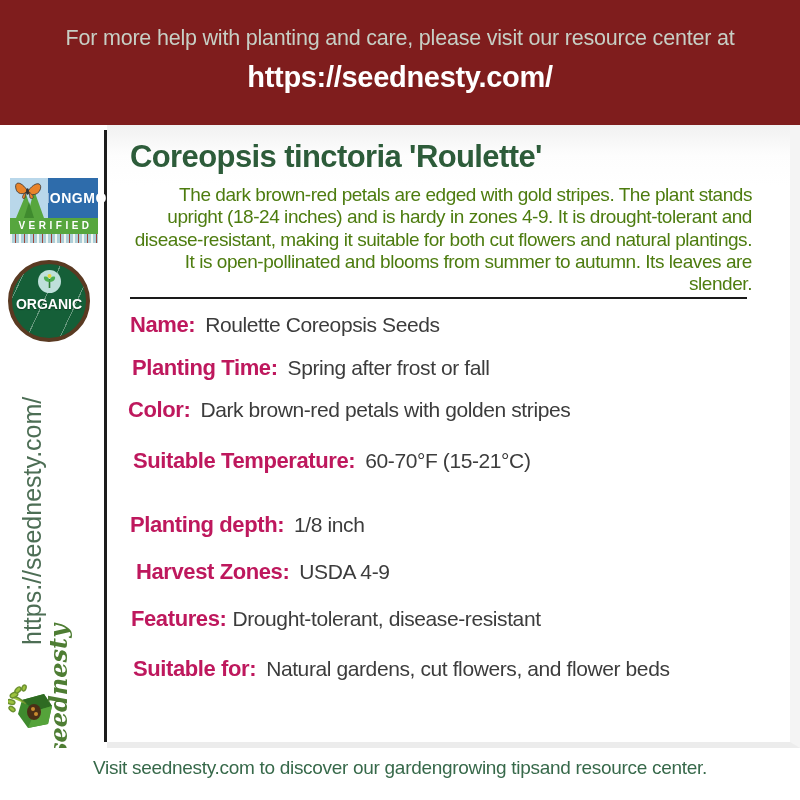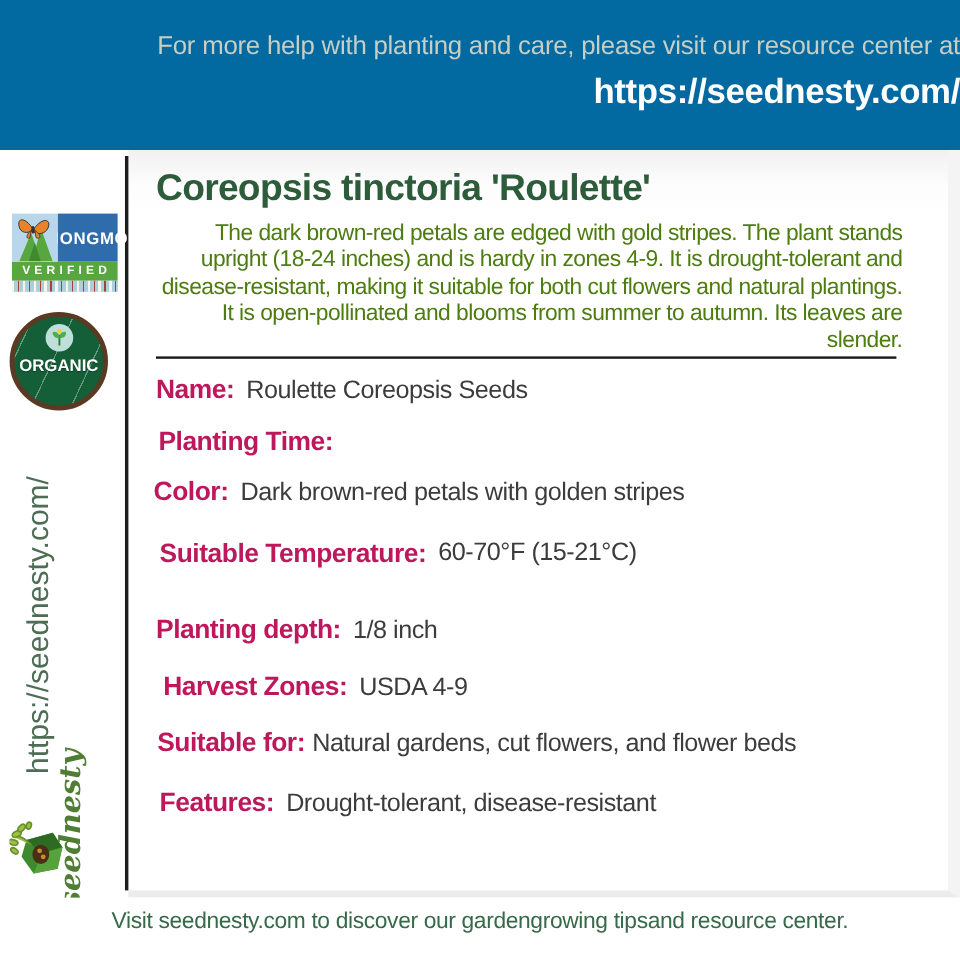--- a/index.html
+++ b/index.html
@@ -3,21 +3,21 @@
 <meta charset="utf-8">
 <style>
   * { margin: 0; padding: 0; box-sizing: border-box; }
   html, body { width: 800px; height: 800px; }
   body { font-family: "Liberation Sans", sans-serif; background: #ffffff; }
   .page { position: relative; width: 800px; height: 800px; overflow: hidden; background: #ffffff; }
 
   
   .banner {
     position: absolute; left: 0; top: 0; width: 800px; height: 156px;
-    background: #0369a1; text-align: right;
+    background: #7f1d1d; text-align: center;
   }
   .banner-line1 {
     padding-top: 26px; font-size: 21.5px; color: #c7cfc5; letter-spacing: -0.2px;
   }
   .banner-url {
     margin-top: 10px; font-size: 29px; font-weight: bold; color: #ffffff; letter-spacing: -0.3px;
   }
 
   
   .main {
@@ -207,44 +207,45 @@
       <div class="description">The dark brown-red petals are edged with gold stripes. The plant stands upright (18-24 inches) and is hardy in zones 4-9. It is drought-tolerant and disease-resistant, making it suitable for both cut flowers and natural plantings. It is open-pollinated and blooms from summer to autumn. Its leaves are slender.</div>
       <div class="desc-underline"></div>
 
       <div class="fields">
         <div class="field-row">
           <span class="field-label">Name:</span>
           <span class="field-value">Roulette Coreopsis Seeds</span>
         </div>
         <div class="field-row">
           <span class="field-label">Planting Time:</span>
+          <span class="field-value">Spring after frost or fall</span>
         </div>
         <div class="field-row">
           <span class="field-label">Color:</span>
           <span class="field-value">Dark brown-red petals with golden stripes</span>
         </div>
         <div class="field-row">
           <span class="field-label">Suitable Temperature:</span>
           <span class="field-value">60-70°F (15-21°C)</span>
         </div>
         <div class="field-row">
           <span class="field-label">Planting depth:</span>
           <span class="field-value">1/8 inch</span>
         </div>
         <div class="field-row">
           <span class="field-label">Harvest Zones:</span>
           <span class="field-value">USDA 4-9</span>
         </div>
         <div class="field-row">
+          <span class="field-label">Features:</span>
+          <span class="field-value">Drought-tolerant, disease-resistant</span>
+        </div>
+        <div class="field-row">
           <span class="field-label">Suitable for:</span>
           <span class="field-value">Natural gardens, cut flowers, and flower beds</span>
-        </div>
-        <div class="field-row">
-          <span class="field-label">Features:</span>
-          <span class="field-value">Drought-tolerant, disease-resistant</span>
         </div>
       </div>
     </div>
   </div>
 
   <div class="footer">
     <div class="footer-text">Visit seednesty.com to discover our gardengrowing tipsand resource center.</div>
   </div>
 
 </div>

